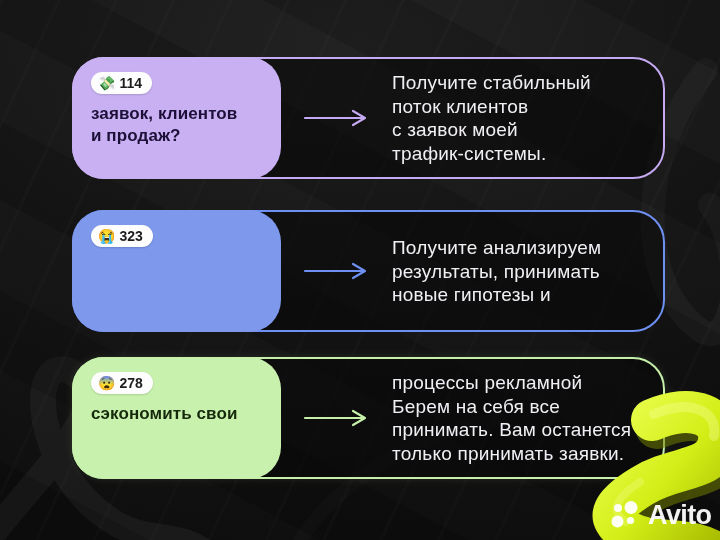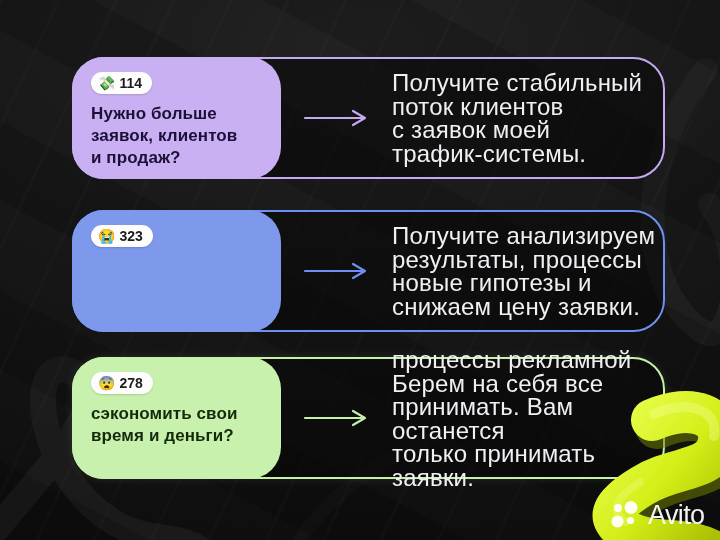--- a/index.html
+++ b/index.html
@@ -53,33 +53,33 @@
     margin-top:9px;
     font-size:17px; line-height:22px; font-weight:bold;
     color:var(--qcolor); letter-spacing:0.1px;
   }
   .arrow {
     position:absolute; left:229px; top:50%; transform:translateY(-50%);
     color:var(--accent);
   }
   .answer {
     position:absolute; left:318px; top:50%; transform:translateY(-50%);
-    color:#f1eff4; font-size:24px; line-height:23.5px; letter-spacing:0.2px;
+    color:#f1eff4; font-size:19px; line-height:23.5px; letter-spacing:0.2px;
   }
 
   
   .tube { position:absolute; inset:0; z-index:5; pointer-events:none; }
 
   .brand {
     position:absolute; left:607px; top:499px; z-index:6;
     display:flex; align-items:center; gap:5px;
     color:rgba(255,255,255,0.95);
   }
   .brand-text {
-    font-size:27px; font-weight:normal; letter-spacing:-0.6px; line-height:32px;
+    font-size:27px; font-weight:bold; letter-spacing:-0.6px; line-height:32px;
   }
 </style>
 </head>
 <body>
 
 <div class="canvas">
 
   <svg class="wm" width="720" height="540" viewBox="0 0 720 540">
     <g fill="none" stroke="#2c2c2c" stroke-linecap="round" opacity="0.42">
       <path d="M 706 70 C 640 150, 632 280, 700 330 C 738 356, 746 248, 710 205" stroke-width="24"></path>
@@ -90,21 +90,20 @@
 
   <div class="texture"></div>
 
   <div class="row row-0" style="--accent: #c5a9f1; --fill: #c8b0f2; --qcolor: #1c1038;">
     <div class="qcard">
       <div class="badge">
         <span class="badge-emoji">💸</span>
         <span class="badge-count">114</span>
       </div>
       <div class="question">
-        <div>Нужно больше</div>
         <div>заявок, клиентов</div>
         <div>и продаж?</div>
       </div>
     </div>
     <svg class="arrow" width="68" height="18" viewBox="0 0 68 18">
       <path d="M2 9 H61 M50 2 L62 9 L50 16" fill="none" stroke="currentColor" stroke-width="2.2" stroke-linecap="round" stroke-linejoin="round"></path>
     </svg>
     <div class="answer">
       <div>Получите стабильный</div>
       <div>поток клиентов</div>
@@ -118,35 +117,33 @@
       <div class="badge">
         <span class="badge-emoji">😭</span>
         <span class="badge-count">323</span>
       </div>
     </div>
     <svg class="arrow" width="68" height="18" viewBox="0 0 68 18">
       <path d="M2 9 H61 M50 2 L62 9 L50 16" fill="none" stroke="currentColor" stroke-width="2.2" stroke-linecap="round" stroke-linejoin="round"></path>
     </svg>
     <div class="answer">
       <div>Получите анализируем</div>
-      <div>результаты, процессы</div>
+      <div>результаты, принимать</div>
       <div>новые гипотезы и</div>
-      <div>снижаем цену заявки.</div>
     </div>
   </div>
 
   <div class="row row-2" style="--accent: #c6f0a9; --fill: #c9f1ae; --qcolor: #15290b;">
     <div class="qcard">
       <div class="badge">
         <span class="badge-emoji">😨</span>
         <span class="badge-count">278</span>
       </div>
       <div class="question">
         <div>сэкономить свои</div>
-        <div>время и деньги?</div>
       </div>
     </div>
     <svg class="arrow" width="68" height="18" viewBox="0 0 68 18">
       <path d="M2 9 H61 M50 2 L62 9 L50 16" fill="none" stroke="currentColor" stroke-width="2.2" stroke-linecap="round" stroke-linejoin="round"></path>
     </svg>
     <div class="answer">
       <div>процессы рекламной</div>
       <div>Берем на себя все</div>
       <div>принимать. Вам останется</div>
       <div>только принимать заявки.</div>

